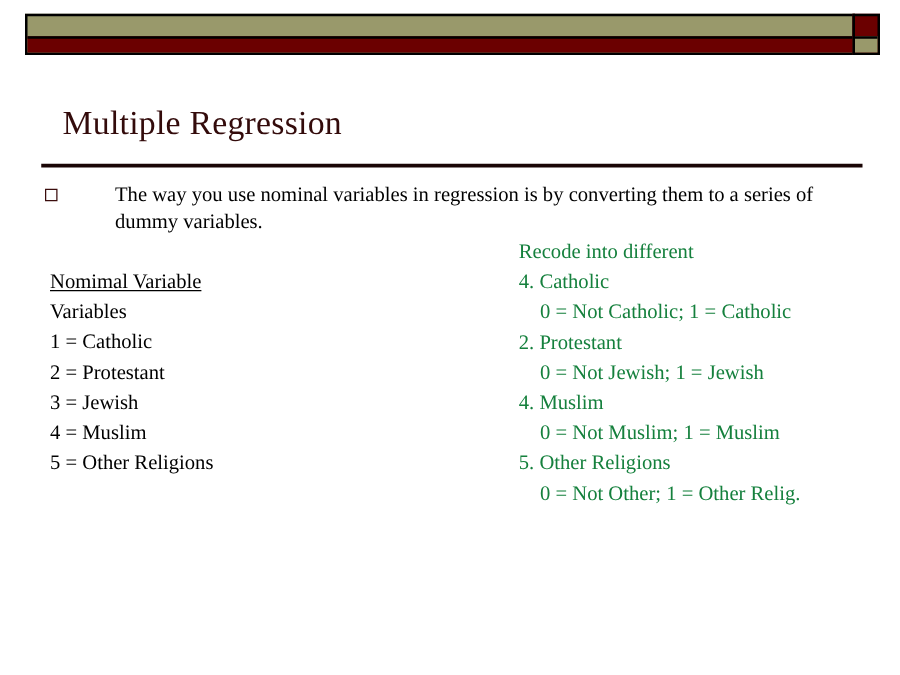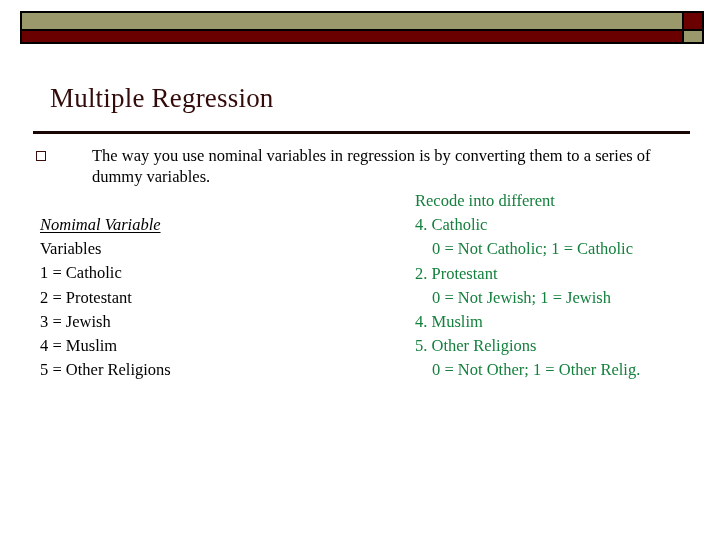--- a/index.html
+++ b/index.html
@@ -128,21 +128,20 @@
     width: 300px;
     font-size: 16.5px;
     line-height: 24.2px;
     color: #15803d;
     margin-left: 12px;
   }
 
   .u-line {
     text-decoration: underline;
     text-underline-offset: 2px;
-    font-style: italic;
   }
   .row-line {
     white-space: nowrap;
   }
   .sub-line {
     white-space: nowrap;
     padding-left: 17px;
   }
 </style>
 </head>
@@ -179,16 +178,17 @@
   <div class="row-line">Recode into different</div>
 
   <div class="row-line">4. Catholic</div>
   <div class="sub-line">0 = Not Catholic; 1 = Catholic</div>
 
   <div class="row-line">2. Protestant</div>
 
   <div class="sub-line">0 = Not Jewish; 1 = Jewish</div>
 
   <div class="row-line">4. Muslim</div>
+  <div class="sub-line">0 = Not Muslim; 1 = Muslim</div>
 
   <div class="row-line">5. Other Religions</div>
   <div class="sub-line">0 = Not Other; 1 = Other Relig.</div>
 </div>
 
 </body></html>

